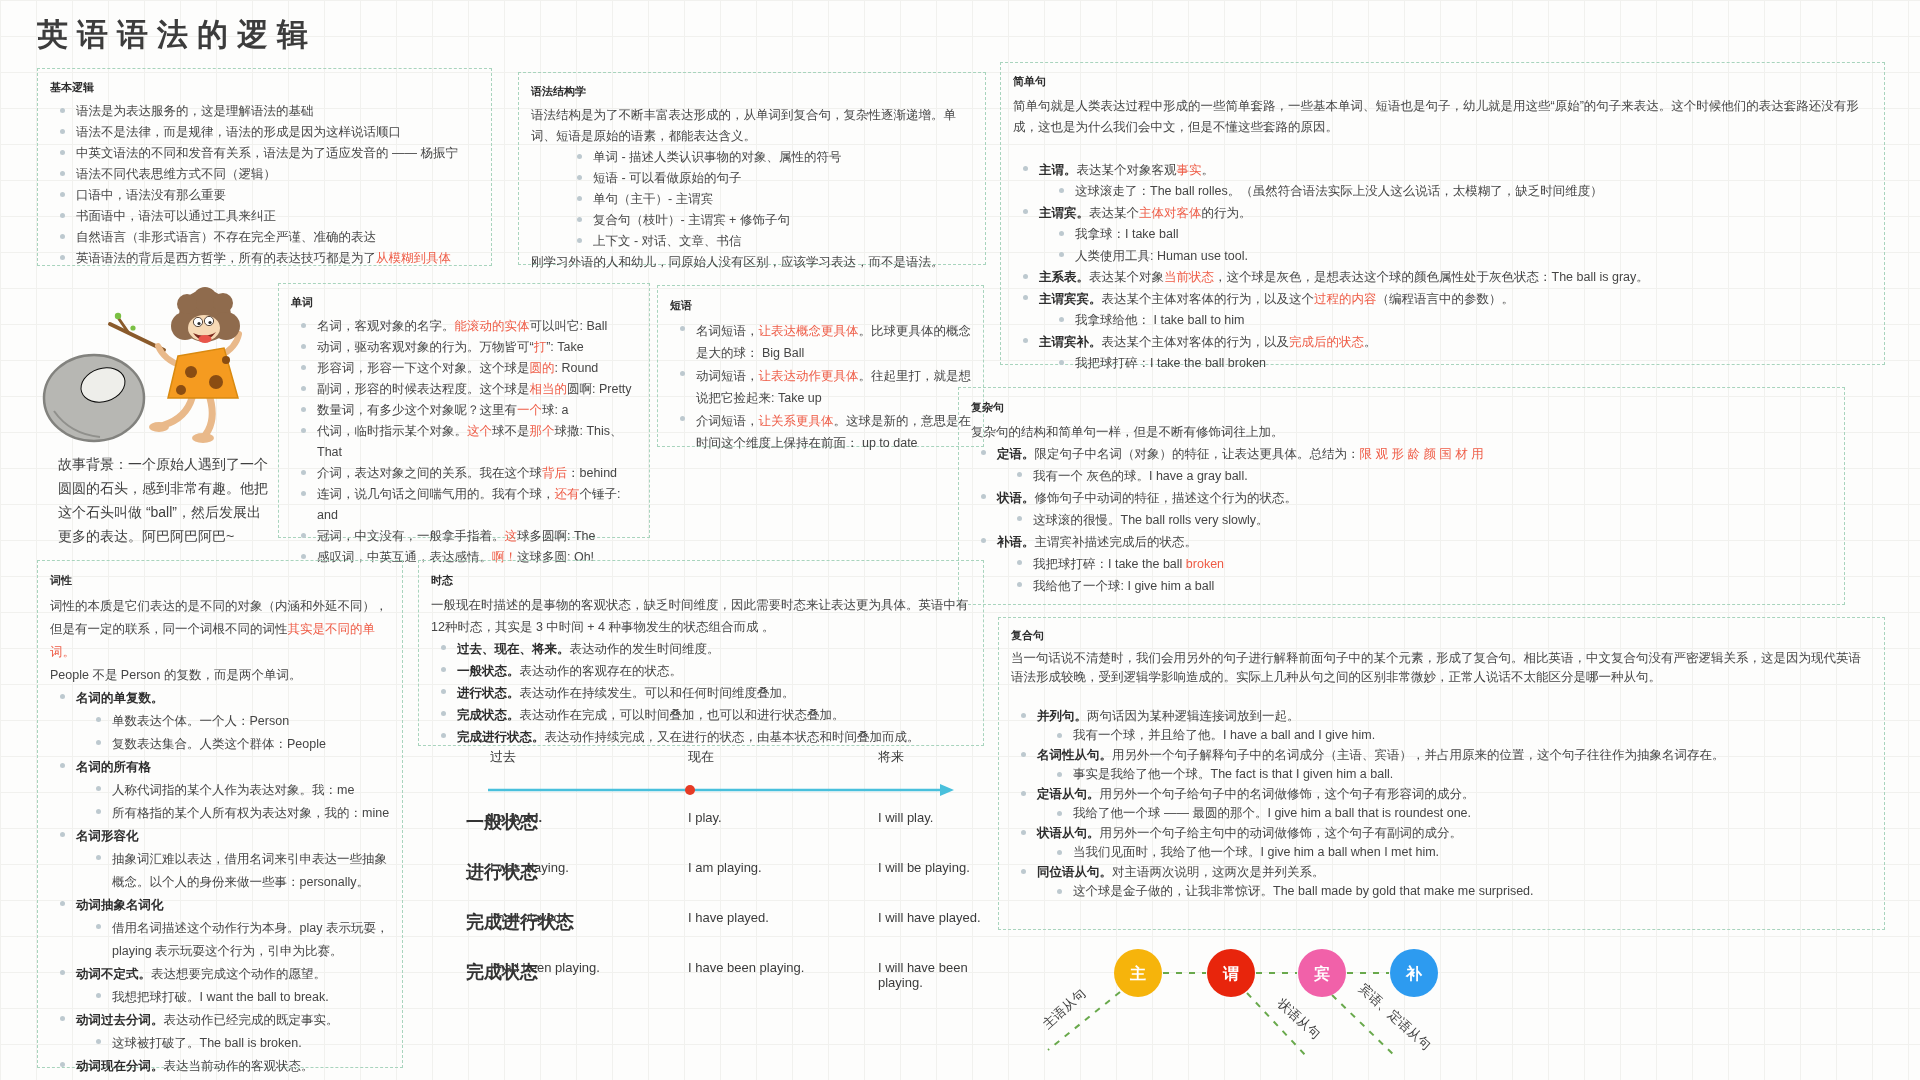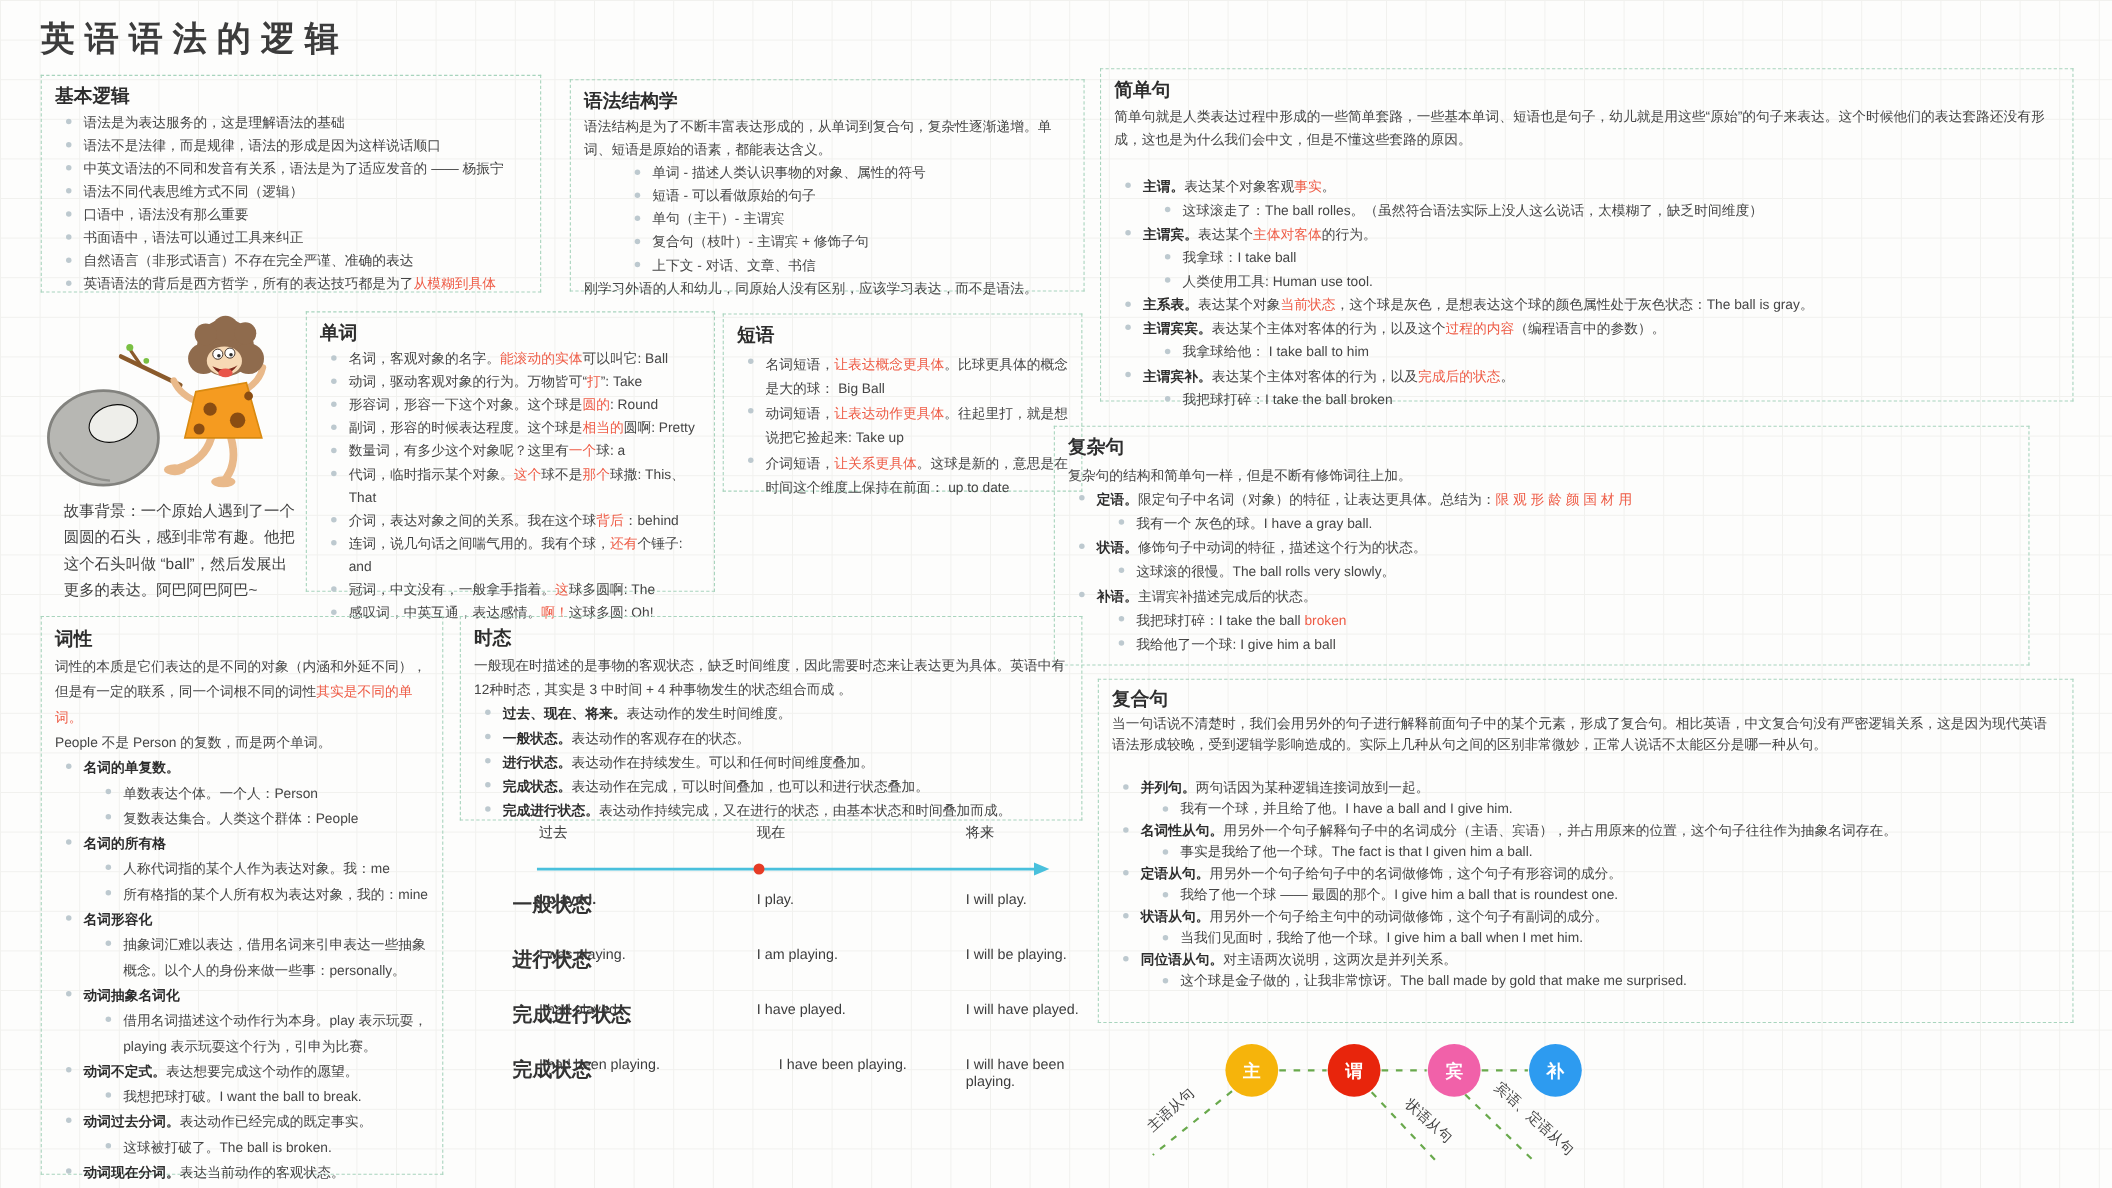--- a/index.html
+++ b/index.html
@@ -7,21 +7,21 @@
     position:relative;width:1920px;height:1080px;overflow:hidden;
     background-color:#fdfdfc;
     background-image:linear-gradient(#f1f1ee 1px,transparent 1px),
                      linear-gradient(90deg,#f1f1ee 1px,transparent 1px);
     background-size:36px 36px;
     font-family:"Liberation Sans","DejaVu Sans",sans-serif;
     color:#454545;
   }
   .page-title{position:absolute;left:37px;top:14px;font-size:31px;font-weight:700;letter-spacing:9px;color:#3c3c3c;}
   .bx{position:absolute;border:1px dashed #a8d4bd;padding:8px 12px;box-sizing:border-box;font-size:12.5px;}
-  .bx-title{font-weight:700;font-size:17px;color:#2d2d2d;margin-bottom:3px;}
+  .bx-title{font-weight:700;font-size:11px;color:#2d2d2d;margin-bottom:3px;}
   .pline{min-height:1em;}
   .li{position:relative;padding-left:26px;}
   .li .dot{position:absolute;left:10px;top:0.55em;width:5px;height:5px;border-radius:50%;background:#bdc9cf;}
   .li.lv2{padding-left:62px;}
   .li.lv2 .dot{left:46px;}
   .s-b{font-weight:700;color:#2d2d2d;}
   .s-r{color:#ee5b45;}
 
   #bx-basic{left:37px;top:68px;width:455px;height:198px;line-height:21px;}
   #bx-structure{left:518px;top:72px;width:468px;height:193px;line-height:21px;}
@@ -276,21 +276,21 @@
         </div>
         <div class="tl-row">
           <span class="tl-label">完成进行状态</span>
           <span class="tl-cell" style="left: 70px;">I had played.</span>
           <span class="tl-cell" style="left: 268px;">I have played.</span>
           <span class="tl-cell" style="left: 458px;">I will have played.</span>
         </div>
         <div class="tl-row">
           <span class="tl-label">完成状态</span>
           <span class="tl-cell" style="left: 70px;">I had been playing.</span>
-          <span class="tl-cell" style="left: 268px; margin-left: 20px;">I have been playing.</span>
+          <span class="tl-cell" style="left: 268px;">I have been playing.</span>
           <span class="tl-cell" style="left: 458px;">I will have been playing.</span>
         </div>
       </div>
   </div>
 
   <svg class="diagram" width="480" height="158" viewBox="0 0 480 158">
     <line class="gdash" x1="143" y1="51" x2="186" y2="51"></line>
     <line class="gdash" x1="236" y1="51" x2="277" y2="51"></line>
     <line class="gdash" x1="327" y1="51" x2="369" y2="51"></line>
     <line class="gdash" x1="100" y1="70" x2="28" y2="128"></line>

